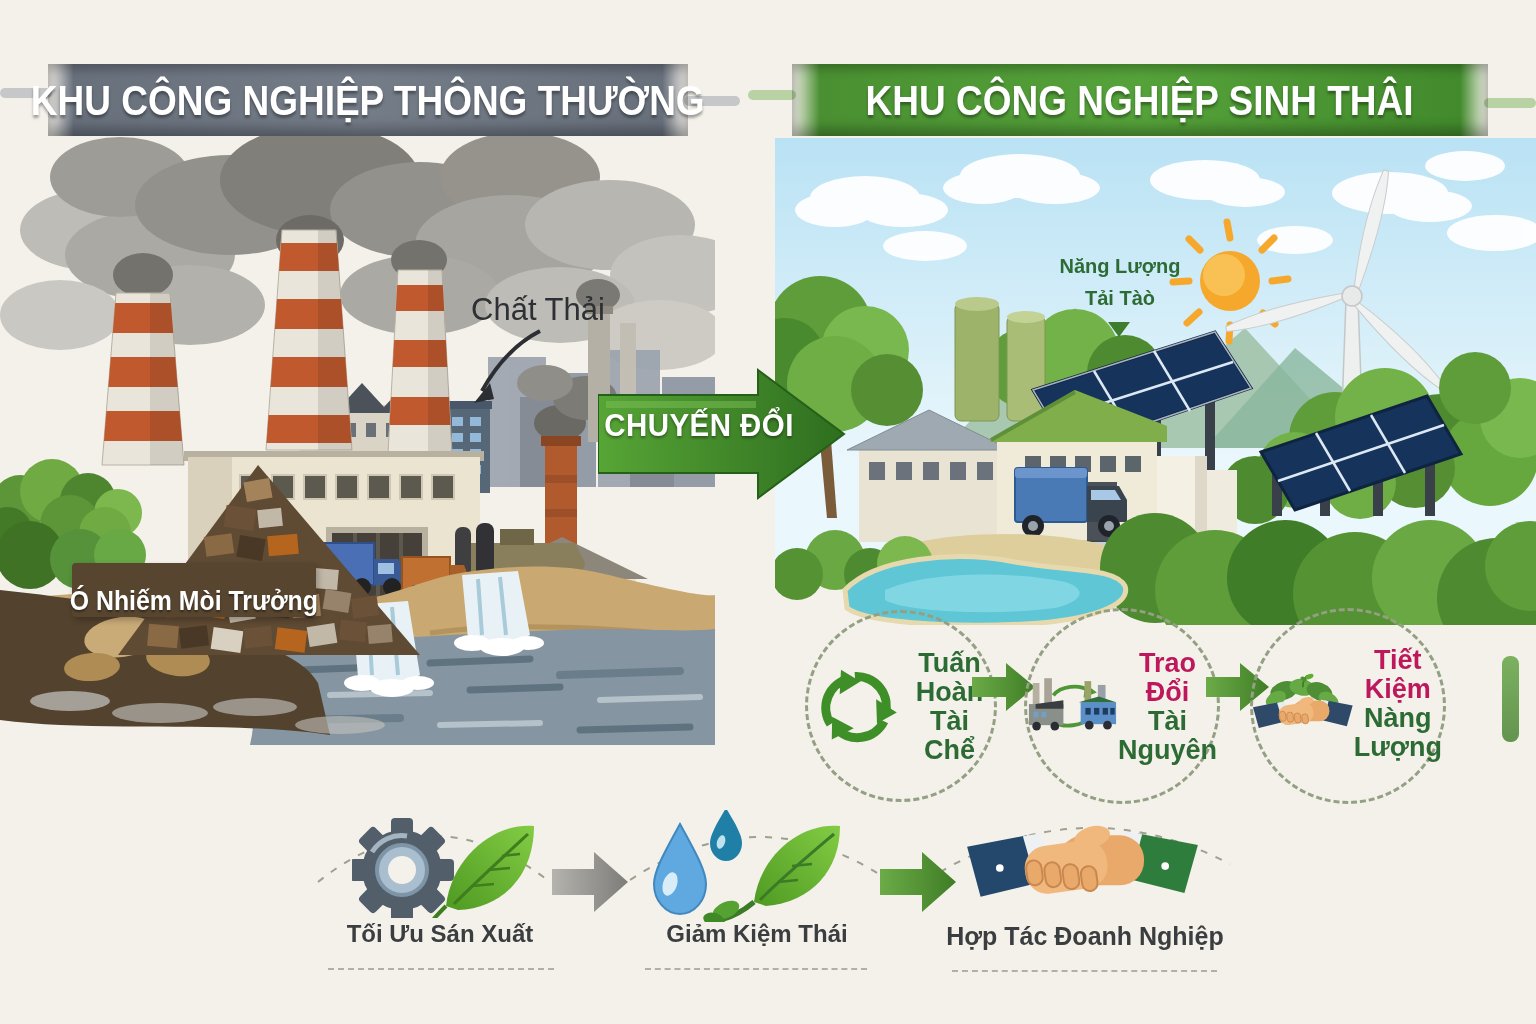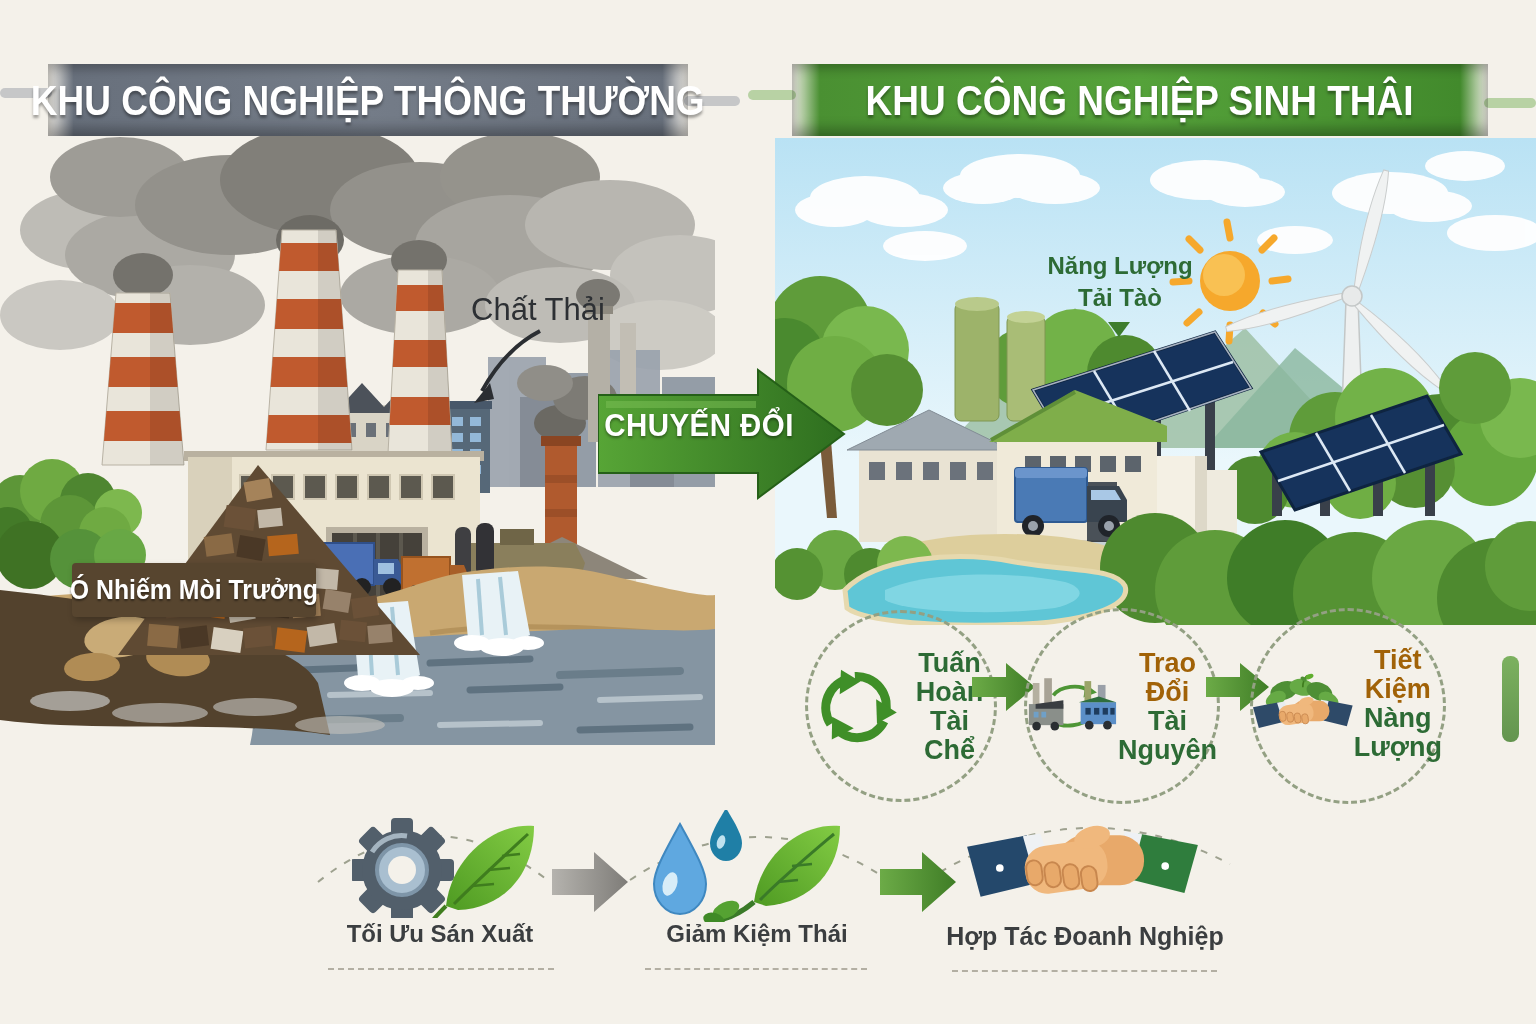--- a/index.html
+++ b/index.html
@@ -22,42 +22,42 @@
   #banner-left{left:48px;top:64px;width:640px;
     background:linear-gradient(90deg, rgba(104,112,124,0) 0%, #68707c 4%, #747c88 50%, #68707c 96%, rgba(104,112,124,0) 100%);}
   #banner-right{left:792px;top:64px;width:696px;
     background:linear-gradient(90deg, rgba(72,144,50,0) 0%, #4a9032 4%, #55a23a 50%, #428a2c 96%, rgba(72,144,50,0) 100%);}
   .brush{position:absolute;height:10px;border-radius:6px;opacity:.45;}
   
   .scene-label{position:absolute;font-weight:normal;color:#2d3034;}
   #chat-thai-label{left:448px;top:292px;width:180px;font-size:31px;text-align:center;}
   #pollution-label{
     left:72px;top:563px;width:244px;height:54px;background:#57452f;
-    border-radius:4px;display:flex;align-items:center;justify-content:center;
+    border-radius:4px;display:flex;align-items:flex-end;justify-content:center;
     box-shadow:2px 3px 6px rgba(0,0,0,.25);
   }
   #pollution-label span{color:#fff;font-weight:bold;font-size:27px;white-space:nowrap;transform:scaleX(.92);text-shadow:0 2px 2px rgba(0,0,0,.4);}
-  #renewable-label{left:1030px;top:250px;width:180px;text-align:center;color:#2d6b35;font-weight:bold;font-size:24px;line-height:32px;}
+  #renewable-label{left:1030px;top:250px;width:180px;text-align:center;color:#2d6b35;font-weight:bold;font-size:20px;line-height:32px;}
   #renewable-pointer{
     left:1108px;top:322px;width:0;height:0;
     border-left:11px solid transparent;border-right:11px solid transparent;border-top:15px solid #3e7d2e;
   }
   #transition-label{
     left:600px;top:408px;width:168px;text-align:center;color:#fff;font-weight:bold;font-size:31px;
     text-shadow:0 2px 3px rgba(0,0,0,.4);letter-spacing:.5px;white-space:nowrap;transform:scaleX(.95);
   }
   
   .cycle-circle{
     position:absolute;border:3px dashed #93a083;border-radius:50%;
     display:flex;align-items:center;justify-content:flex-start;
     box-sizing:border-box;
   }
   .cycle-label{text-align:center;font-weight:bold;font-size:27px;line-height:29px;margin-top:2px;}
   .lbl-green{color:#2d6b35;}
-  .lbl-dark{color:#a16207;}
+  .lbl-dark{color:#be185d;}
   
   .step-label{position:absolute;text-align:center;font-weight:bold;color:#3b3e40;font-size:24px;white-space:nowrap;}
   .step-underline{position:absolute;border-top:2px dashed #b3afa3;height:0;}
   #green-edge-brush{left:1502px;top:656px;width:17px;height:86px;border-radius:8px;
     background:linear-gradient(180deg,#5ea13d,#3f7d28);opacity:.8;}
 </style>
 </head>
 <body>
 
 <div id="stage">

